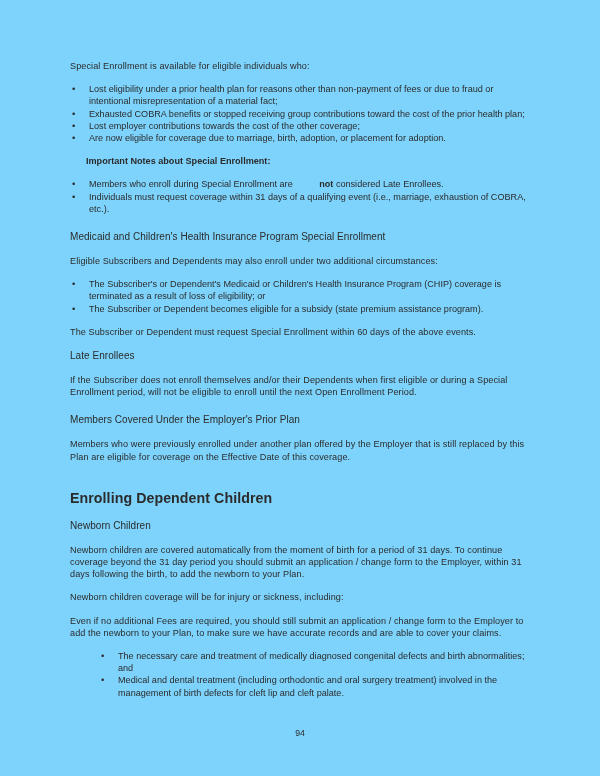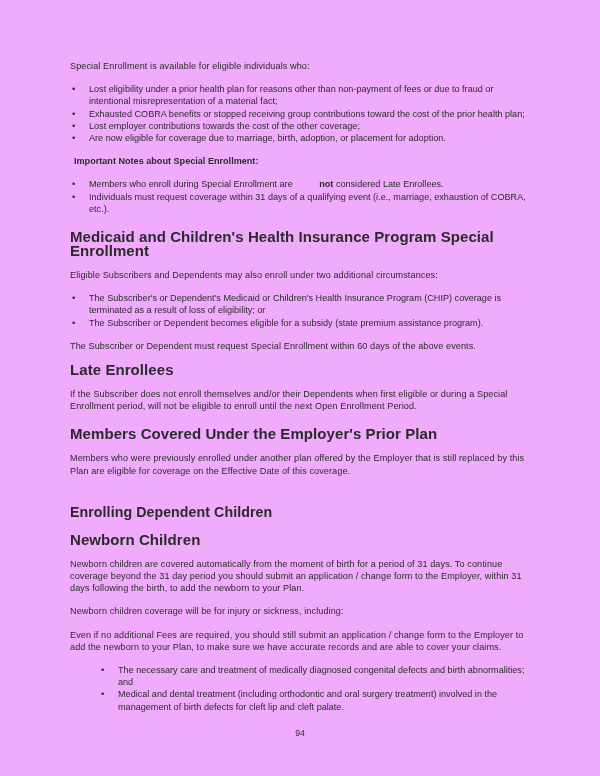--- a/index.html
+++ b/index.html
@@ -13,52 +13,52 @@
     font-family: "Liberation Sans", sans-serif;
     color: #2b2b2b;
     position: relative;
     overflow: hidden;
   }
   .page {
     position: absolute;
     left: 0; top: 0;
     width: 600px;
     height: 776px;
-    background: #f0abfc;
+    background: #7dd3fc;
   }
   .content {
     position: absolute;
     left: 70px;
     top: 60px;
     width: 466px;
   }
   p.body {
     font-size: 9.1px;
     line-height: 12.2px;
     margin: 0 0 11px 0;
     text-align: left;
     letter-spacing: 0.01em;
   }
   p.note-head {
     font-size: 9.1px;
     line-height: 12.2px;
     font-weight: bold;
-    margin: 0 0 11px 4px;
+    margin: 0 0 11px 16px;
   }
   h1.doc-h1 {
     font-size: 14.2px;
     line-height: 17px;
     font-weight: bold;
     margin: 12px 0 12px 0;
     letter-spacing: 0.005em;
   }
   h2.doc-h2 {
-    font-size: 15px;
+    font-size: 10px;
     line-height: 14px;
-    font-weight: bold;
+    font-weight: normal;
     margin: 0 0 11px 0;
     letter-spacing: 0.005em;
   }
   ul.doc-list {
     list-style: none;
     margin: 0 0 11px 0;
     padding: 0;
   }
   ul.doc-list > li {
     position: relative;

